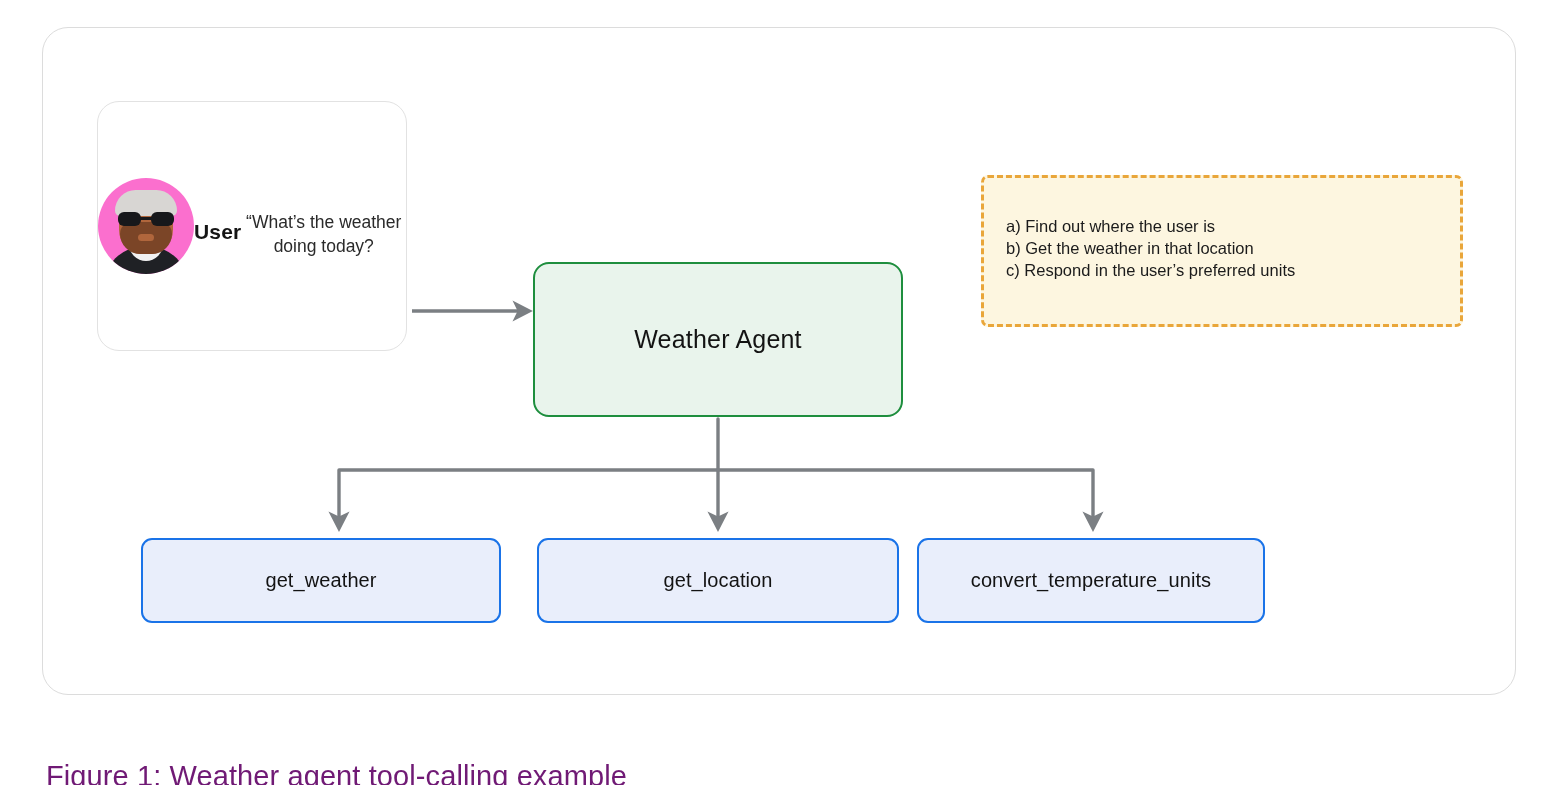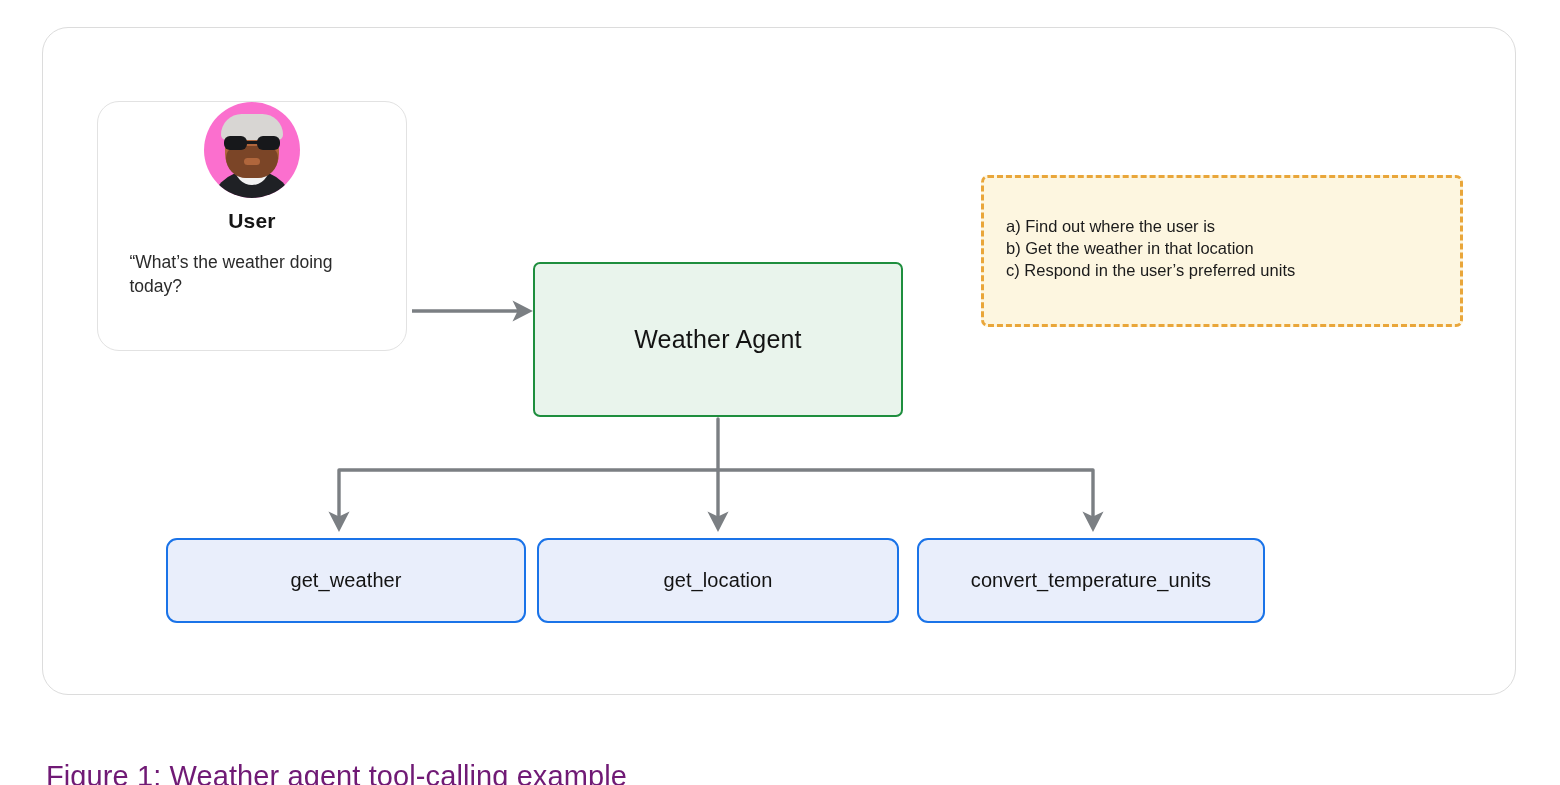--- a/index.html
+++ b/index.html
@@ -34,21 +34,21 @@
     position: absolute;
     left: 97px;
     top: 101px;
     width: 310px;
     height: 250px;
     border: 1.5px solid #e2e2e2;
     border-radius: 22px;
     background: #ffffff;
     box-sizing: border-box;
     display: flex;
-    flex-direction: column;
+    flex-direction: row;
     align-items: center;
   }
   #avatar {
     width: 96px;
     height: 96px;
     border-radius: 50%;
     background: #fb6fce;
     position: relative;
     overflow: hidden;
     flex: none;
@@ -164,34 +164,35 @@
   #user-label {
     margin-top: 11px;
     font-size: 21px;
     font-weight: bold;
     letter-spacing: 0.2px;
     color: #151515;
   }
   #user-quote {
     margin-top: 18px;
     width: 245px;
+    text-align: center;
     font-size: 17.5px;
     line-height: 1.35;
     color: #2a2a2a;
   }
 
   
   #agent-box {
     position: absolute;
     left: 533px;
     top: 262px;
     width: 370px;
     height: 155px;
     border: 2.5px solid #1e8e3e;
-    border-radius: 7px;
+    border-radius: 16px;
     background: #e9f4ec;
     box-sizing: border-box;
     display: flex;
     align-items: center;
     justify-content: center;
   }
   #agent-label {
     font-size: 25px;
     color: #131313;
     letter-spacing: 0.2px;
@@ -236,21 +237,21 @@
     box-sizing: border-box;
     display: flex;
     align-items: center;
     justify-content: center;
   }
   .tool-label {
     font-size: 20px;
     color: #131313;
     letter-spacing: 0.1px;
   }
-  #tool-0 { left: 166px;  width: 360px; }
+  #tool-0 { left: 141px;  width: 360px; }
   #tool-1 { left: 537px;  width: 362px; }
   #tool-2 { left: 917px;  width: 348px; }
 
   
   #connectors {
     position: absolute;
     left: 0;
     top: 0;
     width: 1560px;
     height: 785px;

